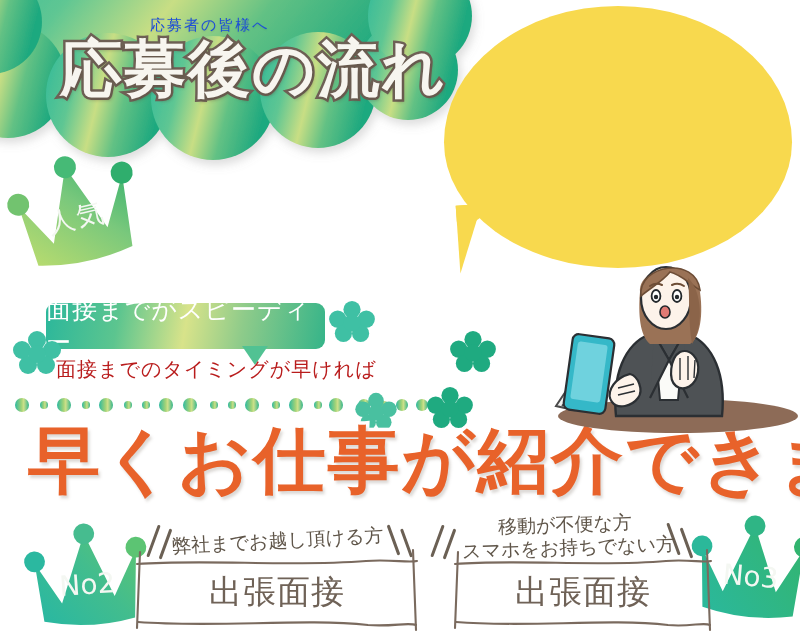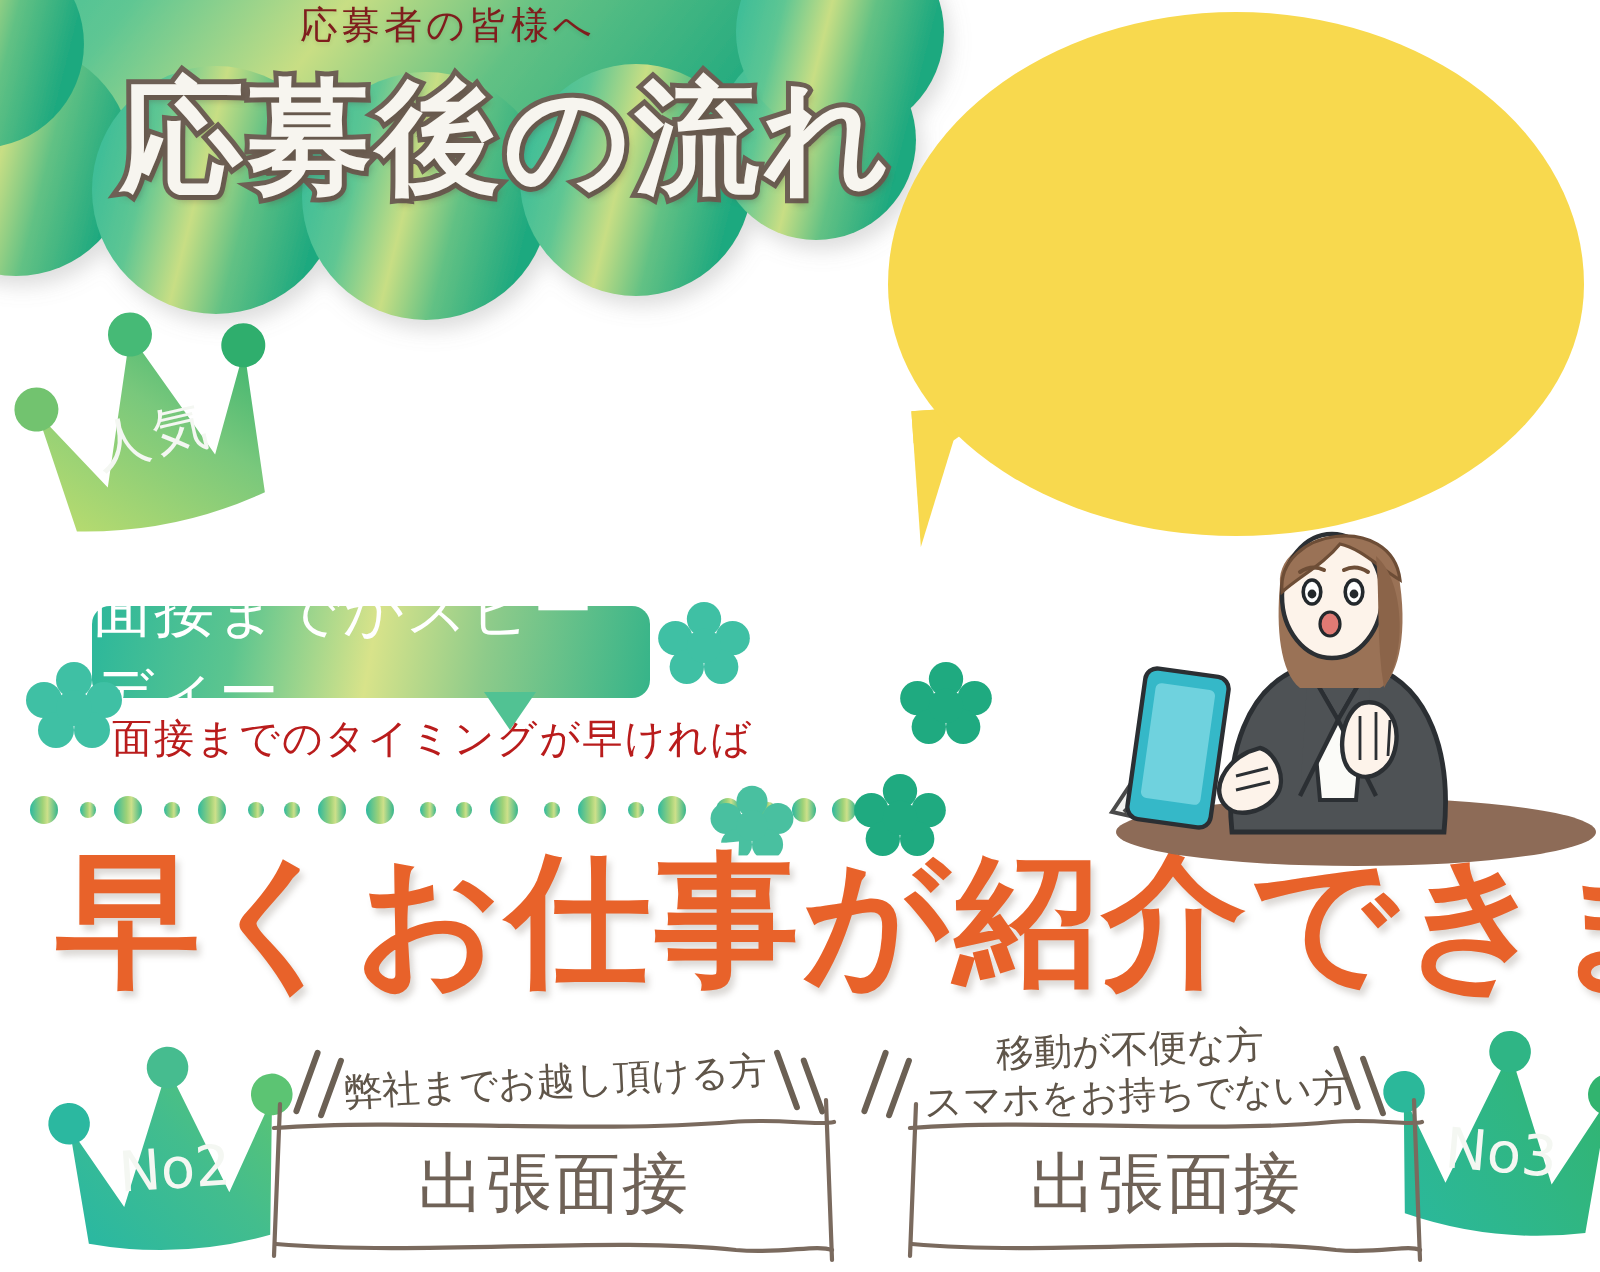--- a/index.html
+++ b/index.html
@@ -16,22 +16,22 @@
 
   
   #header-cloud{
     position:absolute;left:-30px;top:-70px;
     width:480px;height:230px;
     pointer-events:none;
   }
   #header-cloud svg{display:block;width:100%;height:100%;overflow:visible;}
 
   .hdr-sub{
-    position:absolute;left:150px;top:0;
-    font-size:19px;color:#7f1d1d;letter-spacing:2px;
+    position:absolute;left:150px;top:16px;
+    font-size:15px;color:#1d4ed8;letter-spacing:2px;
     white-space:nowrap;
     font-family:"DejaVu Sans",sans-serif;
     text-shadow:0 1px 2px rgba(0,0,0,.10);
   }
   .hdr-title{
     position:absolute;left:60px;top:38px;
     font-size:62px;line-height:1;
     font-weight:bold;letter-spacing:2px;
     color:#f7f5ef;
     white-space:nowrap;
@@ -112,21 +112,21 @@
   #tag-speedy .ttail{
     position:absolute;left:196px;top:43px;
     width:0;height:0;
     border-left:13px solid transparent;
     border-right:13px solid transparent;
     border-top:19px solid #51c293;
   }
   #tag-speedy .ttxt{
     position:absolute;inset:0;
     display:flex;align-items:center;justify-content:center;
-    color:#ffffff;font-size:30px;letter-spacing:1px;
+    color:#ffffff;font-size:25px;letter-spacing:1px;
     font-family:"DejaVu Sans",sans-serif;
     border-radius:18px;
   }
 
   
   #mid-sentence{
     position:absolute;left:56px;top:356px;
     font-size:20px;color:#b91c1c;letter-spacing:1px;
     white-space:nowrap;
     font-family:"DejaVu Sans",sans-serif;

